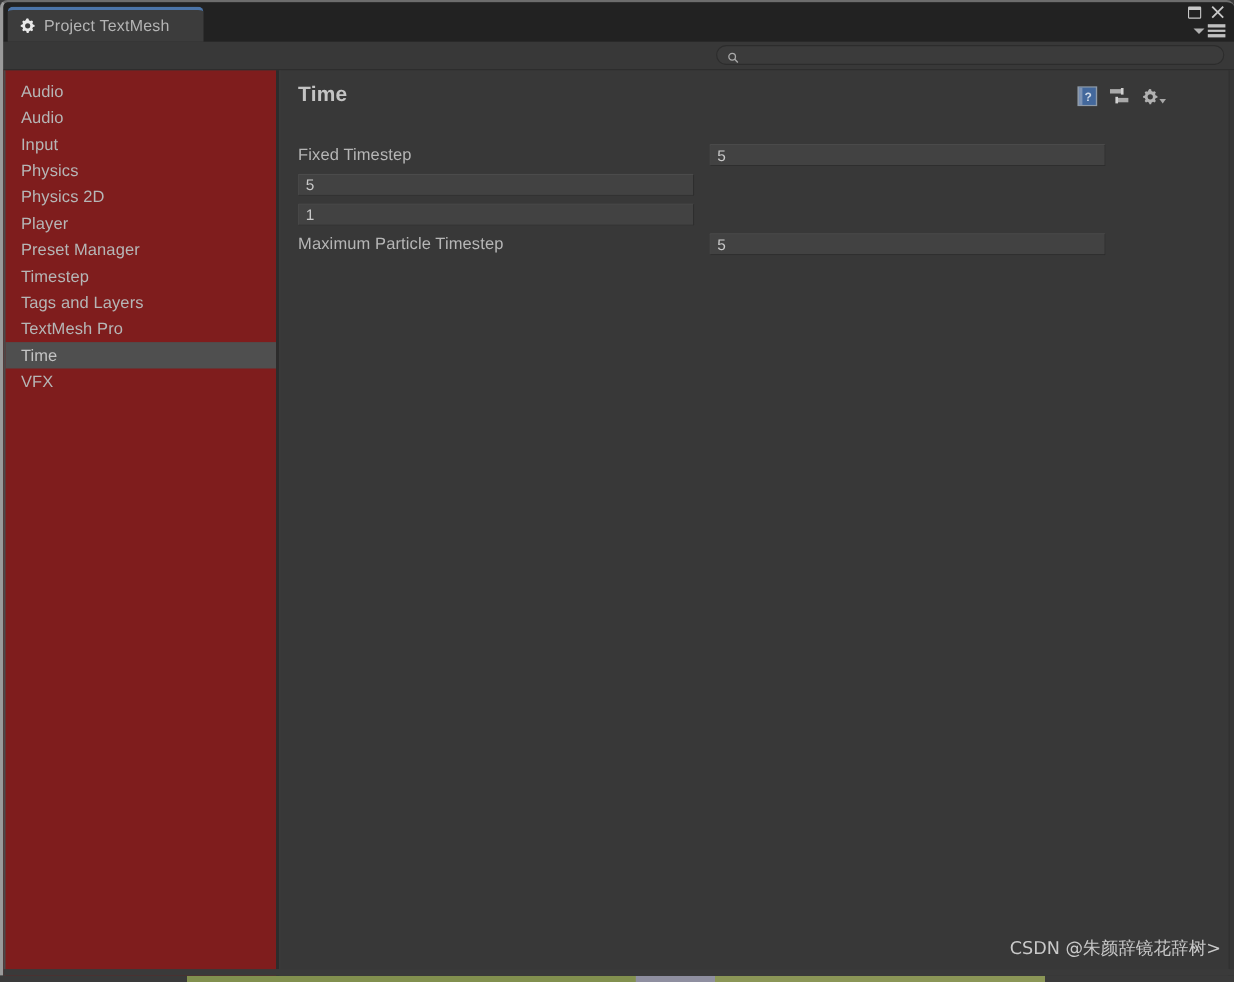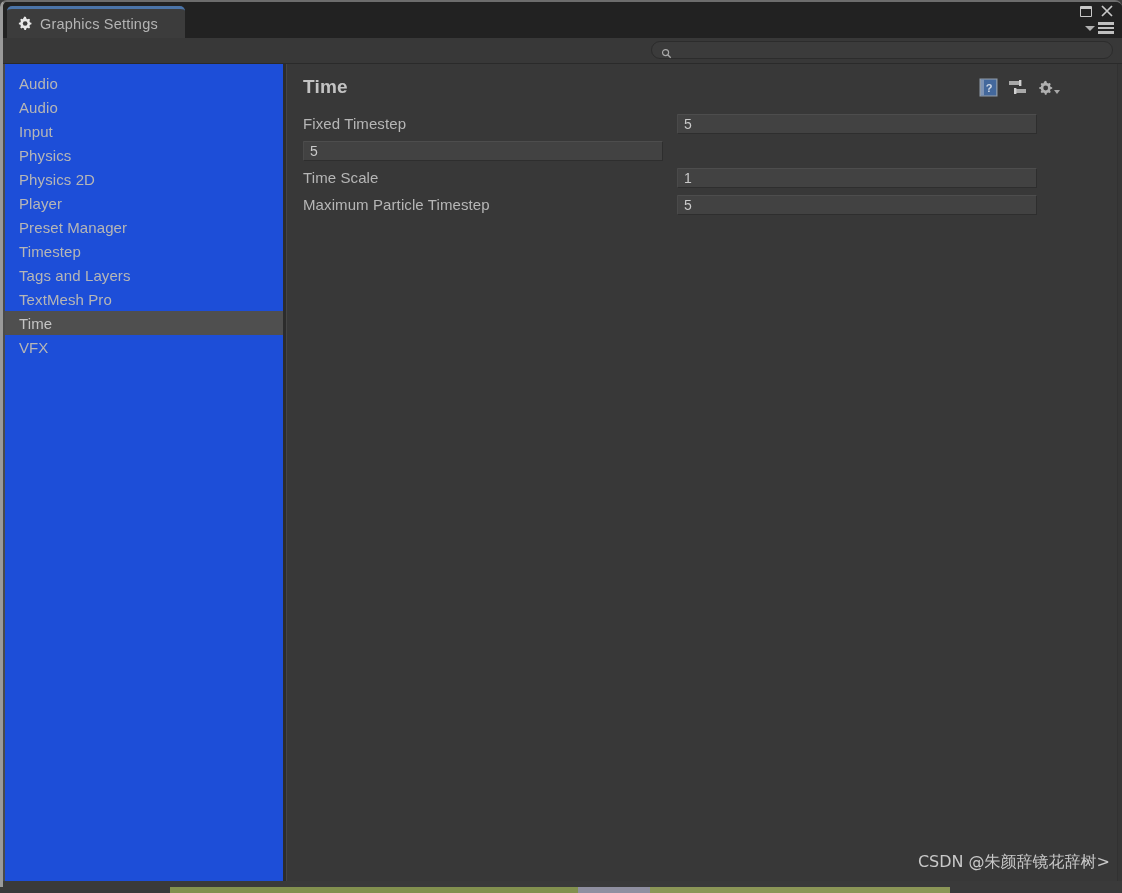--- a/index.html
+++ b/index.html
@@ -159,23 +159,23 @@
   
   #body-split {
     position: relative;
     height: 823px;
     background: #383838;
     display: flex;
   }
 
   
   #sidebar {
-    width: 280px;
+    width: 248px;
     flex: none;
-    background: #1d4ed8;
+    background: #7f1d1d;
     padding-top: 7px;
     border-left: 2px solid #4a4a4a;
   }
   .sidebar-item {
     height: 24px;
     display: flex;
     align-items: center;
     padding-left: 14px;
     font-size: 15px;
     color: #b6b6b6;
@@ -230,21 +230,21 @@
   #settings-gear-icon { width: 16px; height: 16px; }
   #gear-caret {
     width: 0; height: 0;
     border-left: 3.5px solid transparent;
     border-right: 3.5px solid transparent;
     border-top: 4px solid #a8a8a8;
     margin-bottom: 2px;
   }
 
   
-  #property-list { padding-left: 16px; padding-top: 2px; }
+  #property-list { padding-left: 16px; padding-top: 2px; margin-top: 17px; }
   .prop-row {
     height: 27px;
     display: flex;
     align-items: center;
   }
   .prop-label {
     width: 374px;
     flex: none;
     font-size: 15px;
     color: #b6b6b6;
@@ -317,21 +317,21 @@
     <div id="tab-project-settings">
       <span class="gear-glyph">
         <svg viewBox="0 0 16 16" width="15" height="15">
           <path fill="#e8e8e8" d="M8 0.6 L9.6 1.0 L9.9 2.6 L11.3 3.4 L12.8 2.8 L14.0 4.0 L13.2 5.4
             L13.9 6.8 L15.4 7.1 L15.4 8.9 L13.9 9.2 L13.2 10.6 L14.0 12.0 L12.8 13.2 L11.3 12.6
             L9.9 13.4 L9.6 15.0 L7.8 15.0 L7.5 13.4 L6.1 12.6 L4.6 13.2 L3.4 12.0 L4.2 10.6
             L3.5 9.2 L2.0 8.9 L2.0 7.1 L3.5 6.8 L4.2 5.4 L3.4 4.0 L4.6 2.8 L6.1 3.4 L7.5 1.0 Z"></path>
           <circle cx="8.7" cy="8" r="2.5" fill="#3c3c3c"></circle>
         </svg>
       </span>
-      <span class="tab-label">Graphics Settings</span>
+      <span class="tab-label">Project TextMesh</span>
     </div>
 
     <div id="win-controls">
       <div id="maximize-button"></div>
       <div id="close-button">
         <svg viewBox="0 0 14 14" width="14" height="14">
           <path d="M2 2 L12 12 M12 2 L2 12" stroke="#c8c8c8" stroke-width="1.7" fill="none"></path>
         </svg>
       </div>
     </div>
@@ -450,21 +450,20 @@
           </div>
         </div>
 
         <div class="prop-row">
           <div class="prop-field">
             <input type="text" value="5" style="">
           </div>
         </div>
 
         <div class="prop-row">
-          <div class="prop-label">Time Scale</div>
           <div class="prop-field">
             <input type="text" value="1" style="">
           </div>
         </div>
 
         <div class="prop-row">
           <div class="prop-label">Maximum Particle Timestep</div>
           <div class="prop-field">
             <input type="text" value="5" style="">
           </div>

